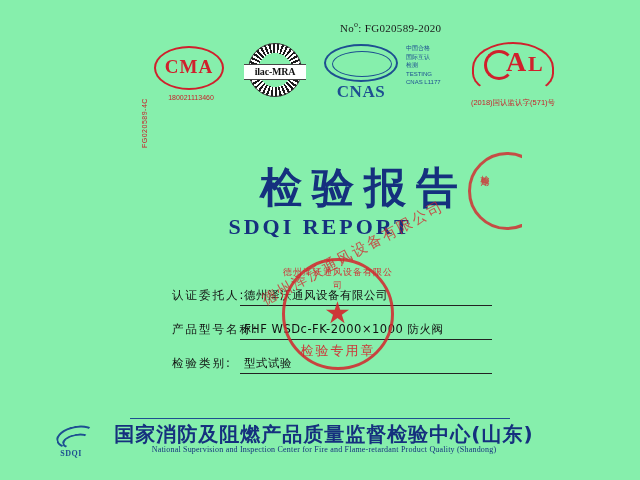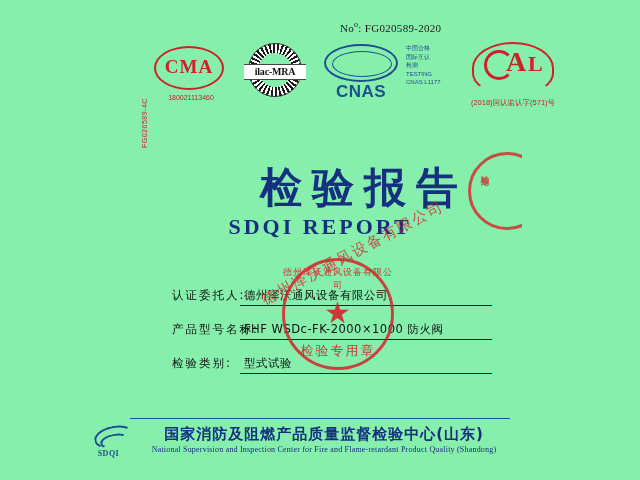--- a/index.html
+++ b/index.html
@@ -154,21 +154,21 @@
   }
   .cnas-text {
     position: absolute;
     left: 0; top: 40px;
     width: 86px;
     text-align: center;
     font-size: 17px;
     font-weight: bold;
     color: #1d4f91;
     letter-spacing: 0.5px;
-    font-family: Liberation Sans, sans-serif;
+    font-family: Liberation Serif, serif;
   }
 
   
   .cnas-side {
     left: 266px;
     width: 58px;
     font-size: 6px;
     color: #1d4f91;
     line-height: 8.5px;
     top: 2px;
@@ -429,21 +429,21 @@
   .sdqi-text {
     position: absolute;
     left: 6px; top: 23px;
     font-size: 8px;
     font-weight: bold;
     color: #1d4f91;
     letter-spacing: 0.5px;
     font-family: "Liberation Serif", serif;
   }
   .footer-cn {
-    font-size: 15px;
+    font-size: 20px;
     font-weight: bold;
     color: #15307e;
     letter-spacing: 1px;
     font-family: "DejaVu Sans", sans-serif;
     line-height: 20px;
   }
   .footer-en {
     font-size: 8px;
     color: #15307e;
     letter-spacing: 0.2px;

